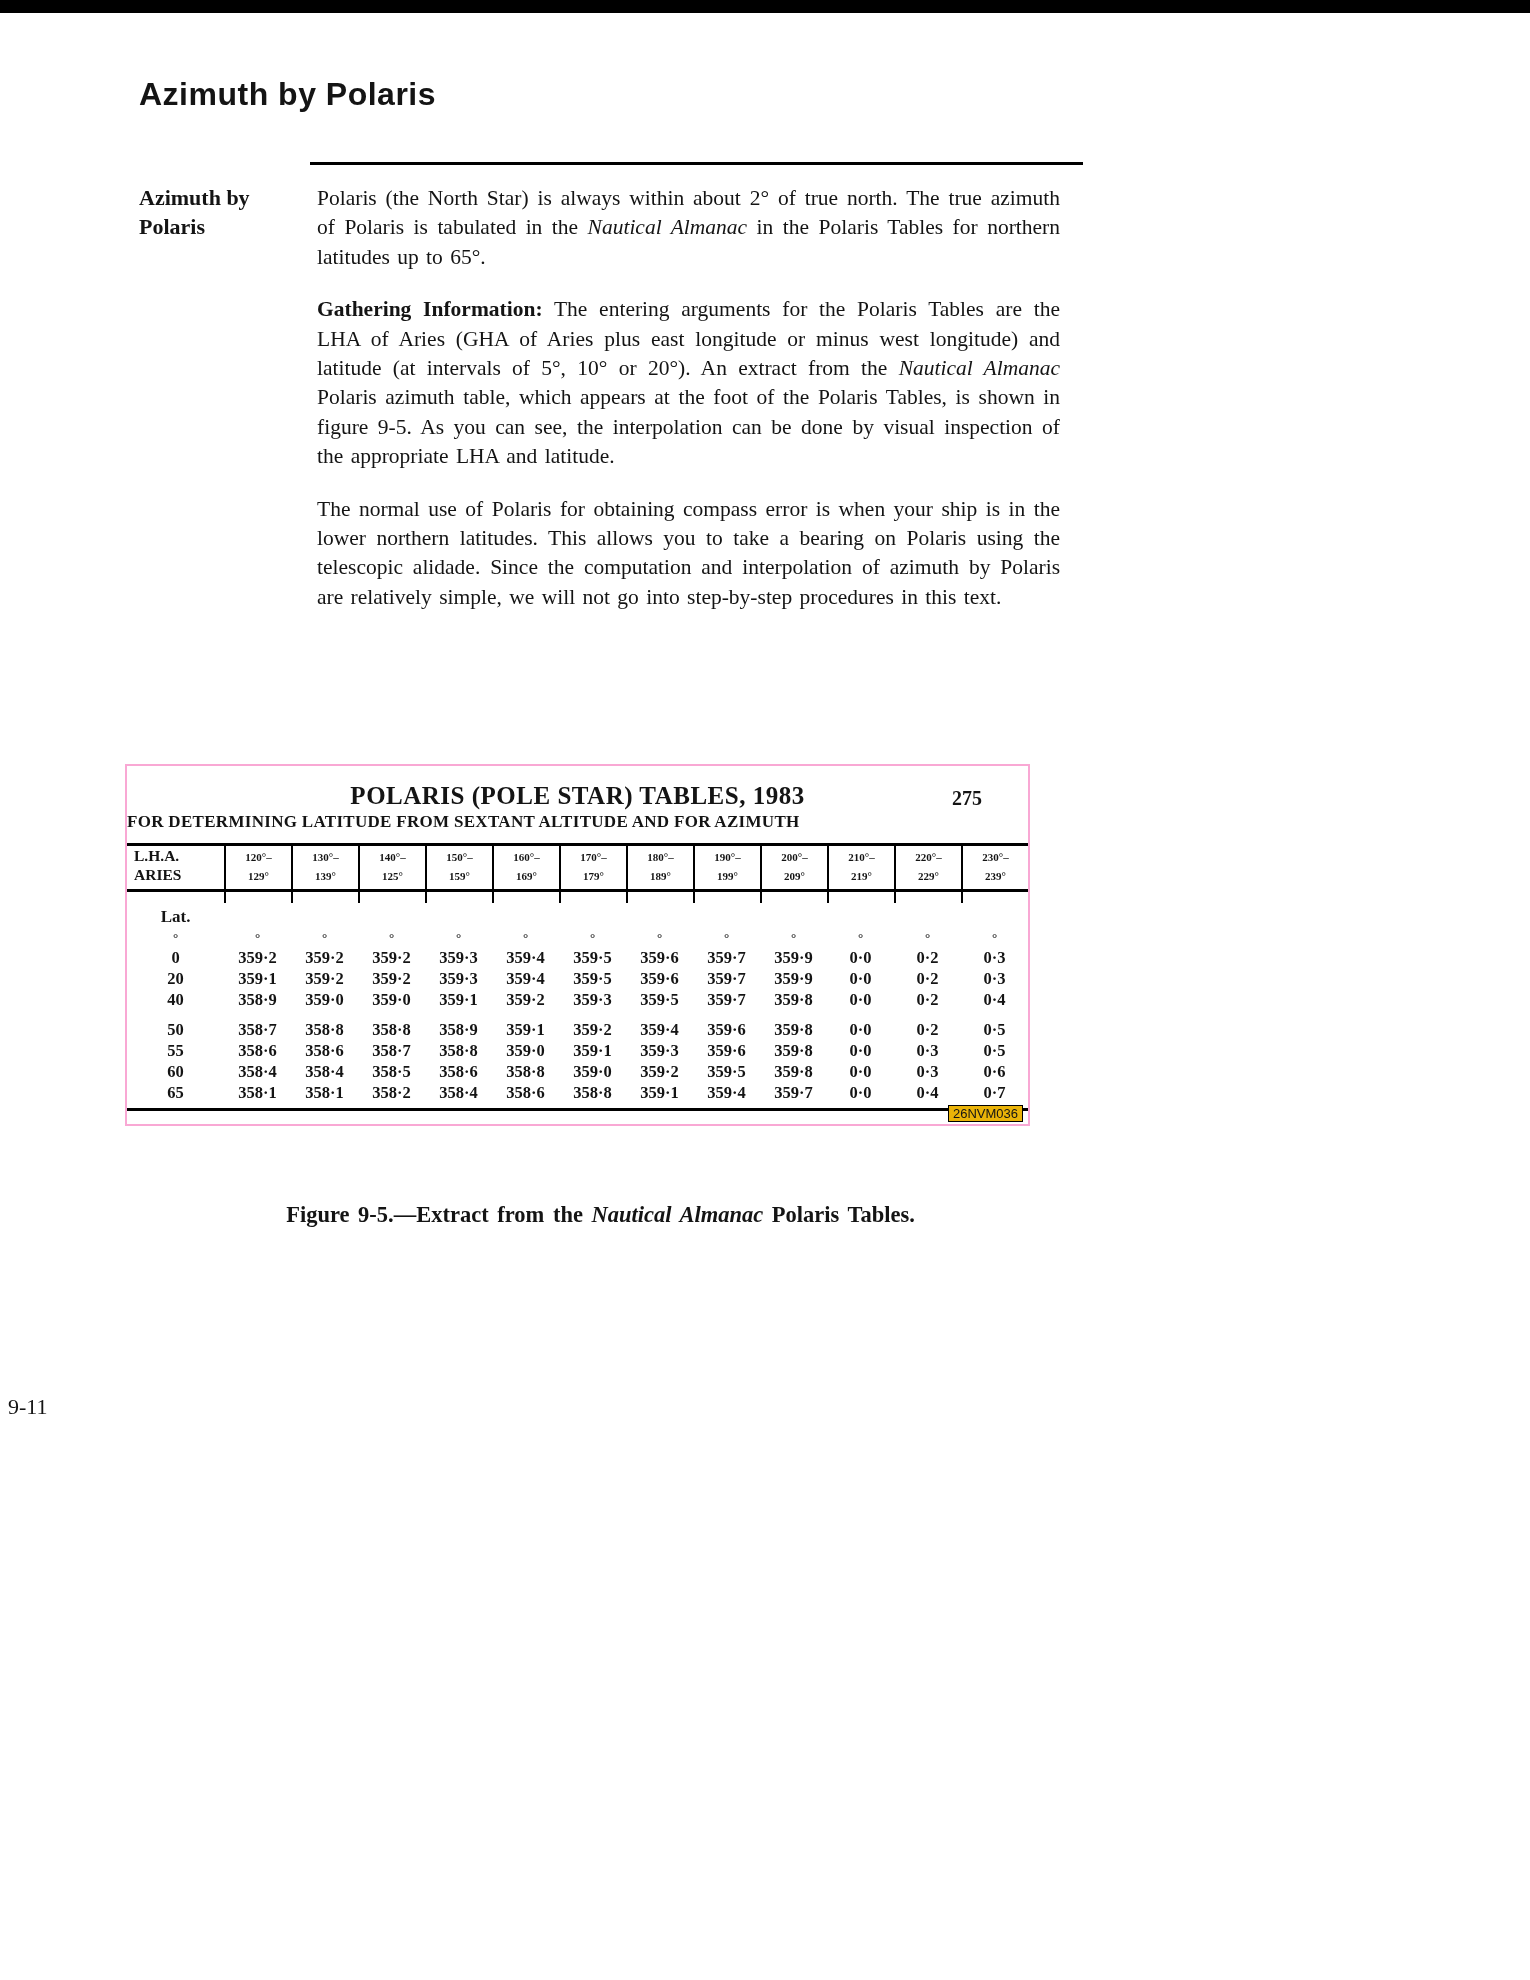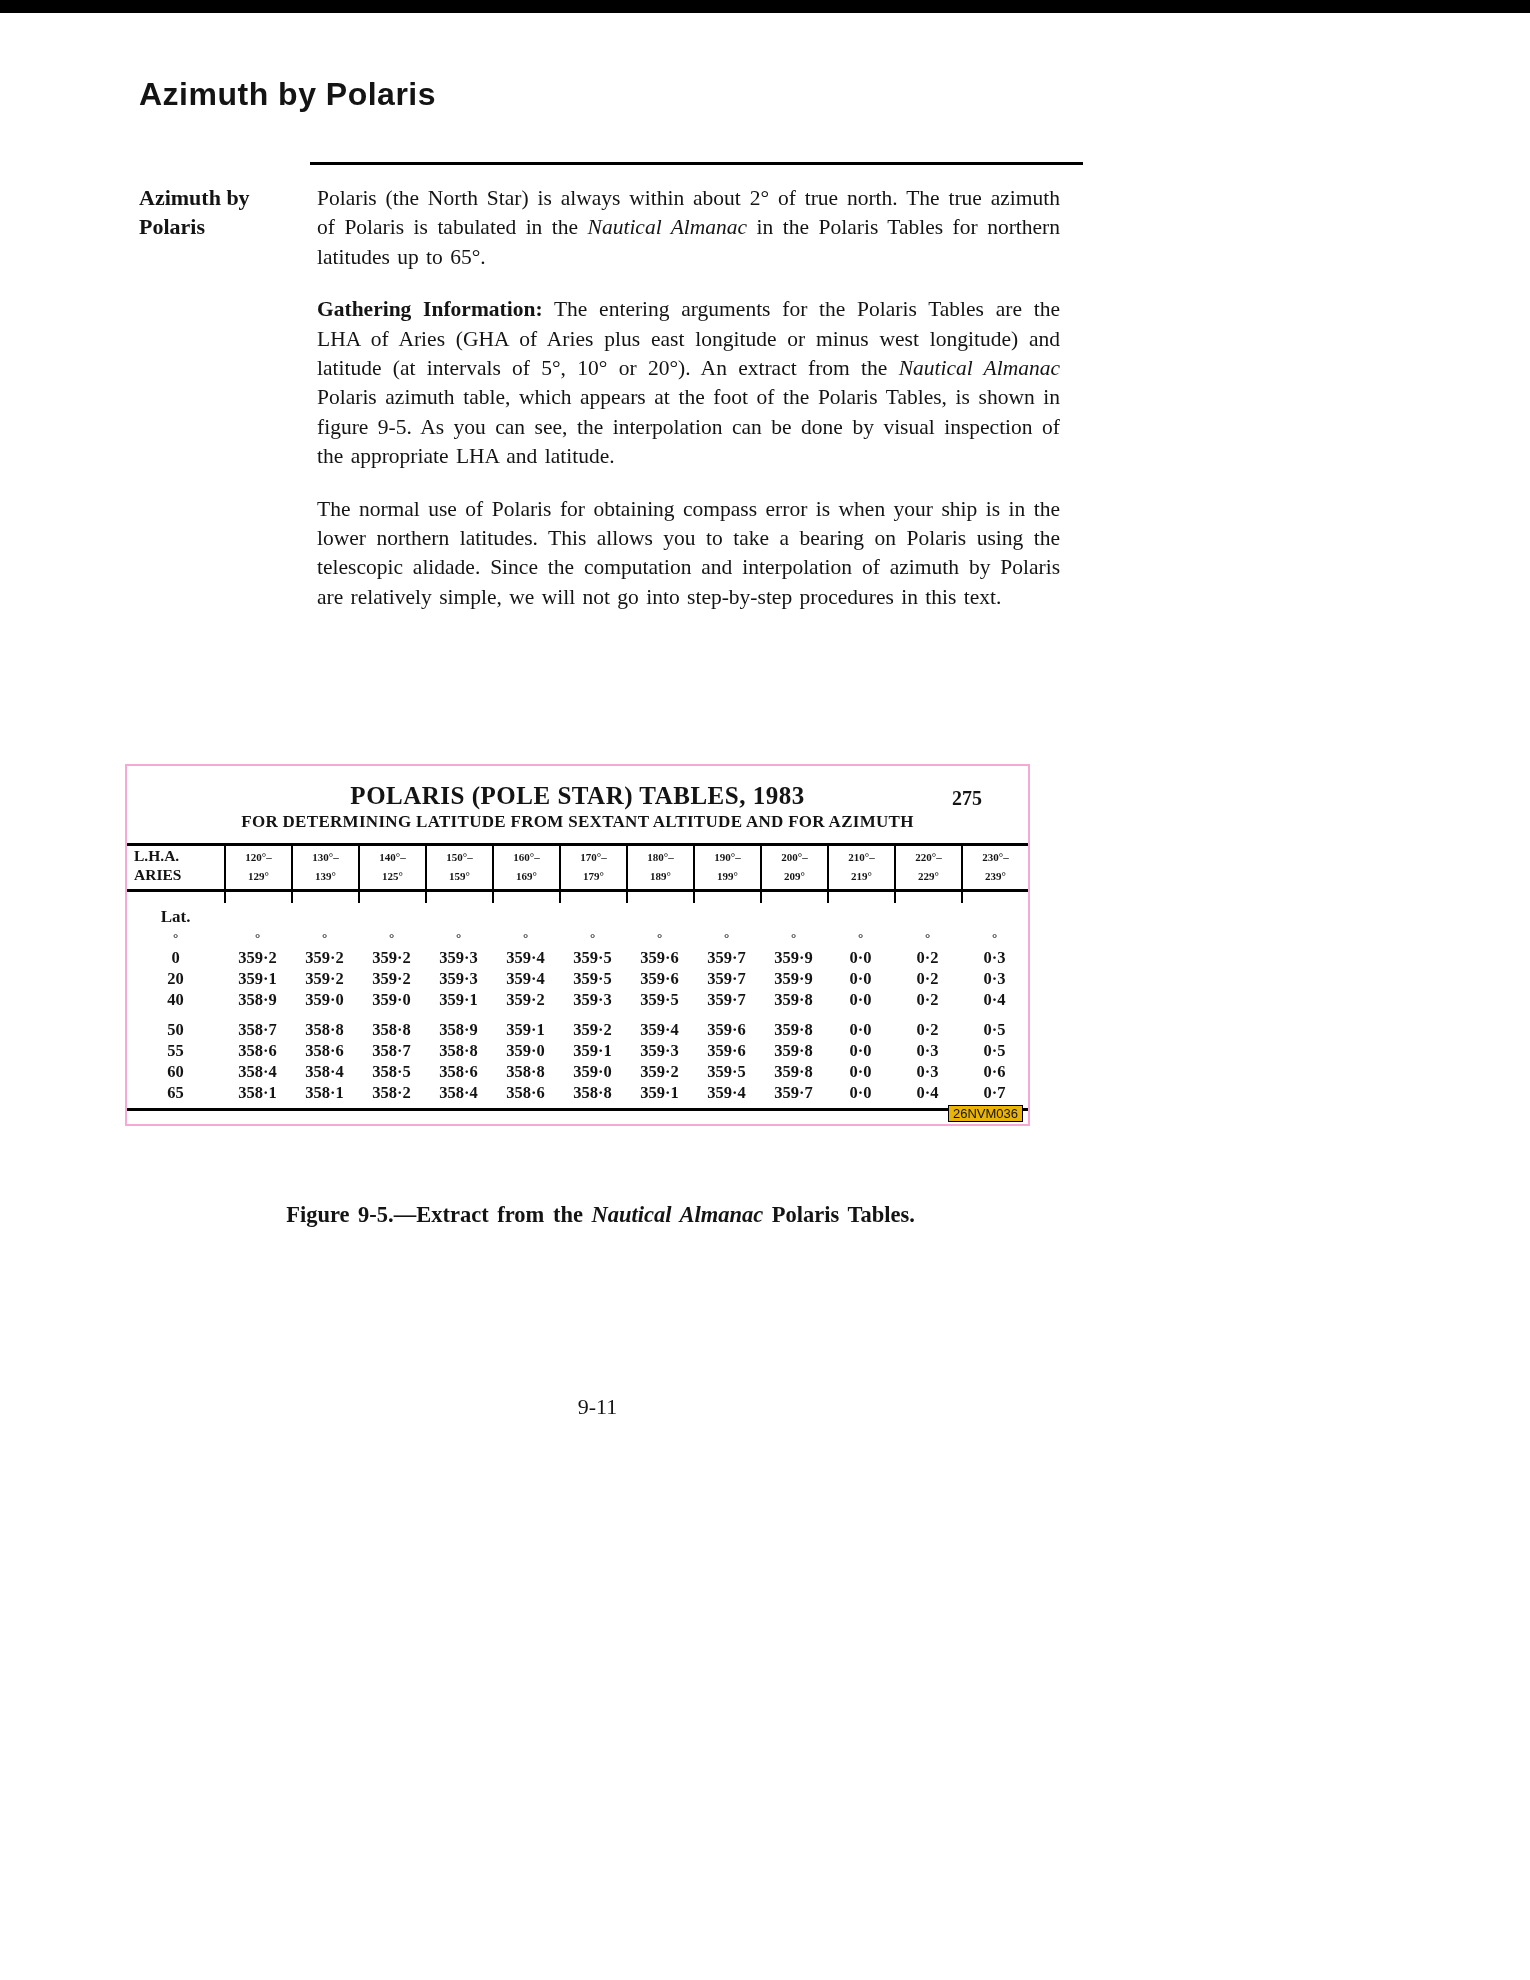--- a/index.html
+++ b/index.html
@@ -26,21 +26,21 @@
   .lead-bold{font-weight:700;}
 
   
   .figure-box{
     position:absolute;left:125px;top:764px;width:901px;height:358px;
     border:2px solid #f9a8d4;box-sizing:content-box;
   }
   .fig-title-wrap{position:relative;text-align:center;margin-top:16px;height:30px;}
   .fig-title{font-size:25px;font-weight:600;letter-spacing:.5px;}
   .fig-pageref{position:absolute;right:46px;top:5px;font-size:20px;font-weight:600;}
-  .fig-subtitle{text-align:center;font-size:17px;font-weight:700;letter-spacing:.3px;height:21px;}
+  .fig-subtitle{font-size:17px;font-weight:700;letter-spacing:.3px;height:21px;}
   .tbl{margin-top:10px;}
   .grid13{display:grid;grid-template-columns:97px repeat(12,1fr);}
   .thead{border-top:3px solid #000;border-bottom:3px solid #000;}
   .th{border-left:2px solid #000;text-align:center;font-weight:700;font-size:11px;line-height:19px;padding:2px 13px 3px;}
   .corner{text-align:left;padding:0 0 3px 7px;font-weight:700;font-size:15.5px;line-height:19px;}
   .tick-row{height:11px;}
   .tick{border-left:2px solid #000;}
   .label-row{display:grid;grid-template-columns:97px 1fr;height:28px;align-items:center;}
   .lat-label{text-align:center;font-weight:700;font-size:17px;}
   .azimuth-label{text-align:center;font-weight:700;font-size:17px;letter-spacing:1px;}
@@ -53,21 +53,21 @@
   .group2{margin-top:9px;}
   .fig-code{
     position:absolute;right:5px;bottom:2px;font-size:13px;
     font-family:"Liberation Sans", sans-serif;border:1px solid #000;padding:0 4px;background:#eab308;
   }
 
   .caption{
     position:absolute;left:128px;top:1202px;width:945px;text-align:center;
     font-size:22.5px;font-weight:700;word-spacing:3px;
   }
-  .page-num{position:absolute;left:0;top:1394px;width:1195px;text-align:center;font-size:22px;}
+  .page-num{position:absolute;left:8px;top:1394px;width:1195px;text-align:left;font-size:22px;}
 </style>
 </head>
 <body>
 
 <div class="top-bar"></div>
 
 <div class="main-heading">Azimuth by Polaris</div>
 
 <div class="heading-rule"></div>
 

